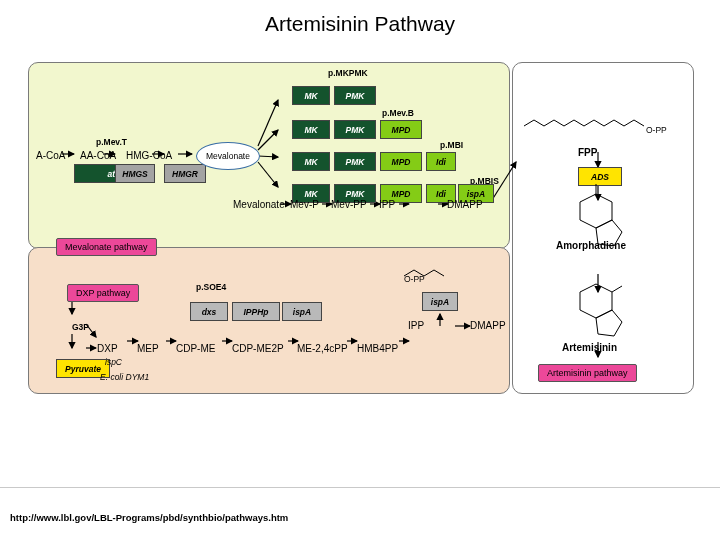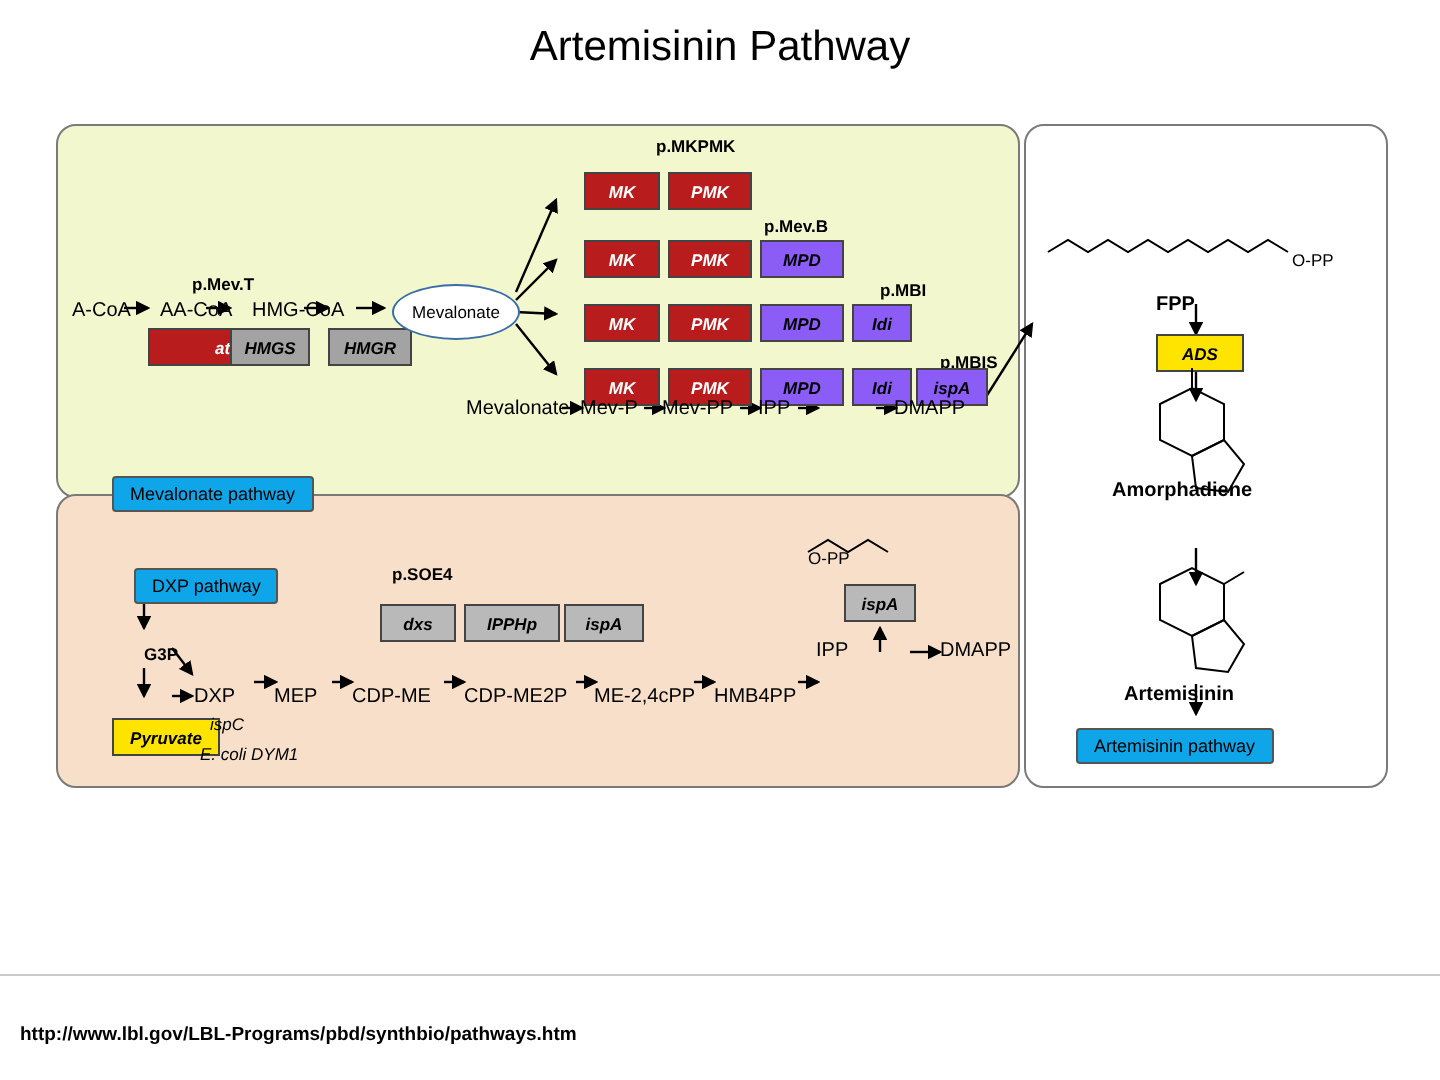--- a/index.html
+++ b/index.html
@@ -8,27 +8,27 @@
   .canvas{position:absolute;left:0;top:52px;width:720px;height:350px;}
   .panel{position:absolute;border:1px solid #7a7a7a;}
   .panel-mev{left:28px;top:10px;width:480px;height:185px;background:#f2f7ce;border-radius:10px;}
   .panel-dxp{left:28px;top:195px;width:480px;height:145px;background:#f7dfc9;border-radius:10px;}
   .panel-right{left:512px;top:10px;width:180px;height:330px;background:#ffffff;border-radius:10px;}
   .lbl{position:absolute;font-size:8.5px;color:#000;white-space:nowrap;}
   .lbl.b{font-weight:bold;}
   .lbl.i{font-style:italic;}
   .arrowbox{position:absolute;height:17px;display:flex;align-items:center;justify-content:center;
        font-size:8.5px;color:#000;font-weight:bold;font-style:italic;border:1px solid #444;white-space:nowrap;}
-  .arrowbox.red{background:#b91c1c;color:#fff;}
+  .arrowbox.red{background:#14532d;color:#fff;}
   .arrowbox.blue{background:#a3a3a3;color:#000;}
-  .arrowbox.cyan{background:#8b5cf6;color:#000;}
+  .arrowbox.cyan{background:#84cc16;color:#000;}
   .arrowbox.yellow{background:#ffe400;color:#000;}
   .arrowbox.grey{background:#b9b9b9;color:#000;}
   svg.ov{position:absolute;left:0;top:0;width:720px;height:350px;overflow:visible;}
-  .tagbox{position:absolute;border:1px solid #555;background:#0ea5e9;font-size:9px;color:#000;
+  .tagbox{position:absolute;border:1px solid #555;background:#ec4899;font-size:9px;color:#000;
      display:flex;align-items:center;justify-content:center;padding:3px 8px;border-radius:2px;white-space:nowrap;}
   .footer{position:absolute;left:10px;top:512px;font-size:9.5px;font-weight:bold;color:#000;}
   .hr{position:absolute;left:0;top:487px;width:720px;height:1px;background:#c9c9c9;}
   .metab{position:absolute;font-size:10px;color:#000;white-space:nowrap;}
   .ellipse{position:absolute;border:1px solid #3a6ea5;border-radius:50%;background:#ffffff;
      font-size:8.5px;color:#000;display:flex;align-items:center;justify-content:center;}
 </style>
 </head>
 <body>
 

